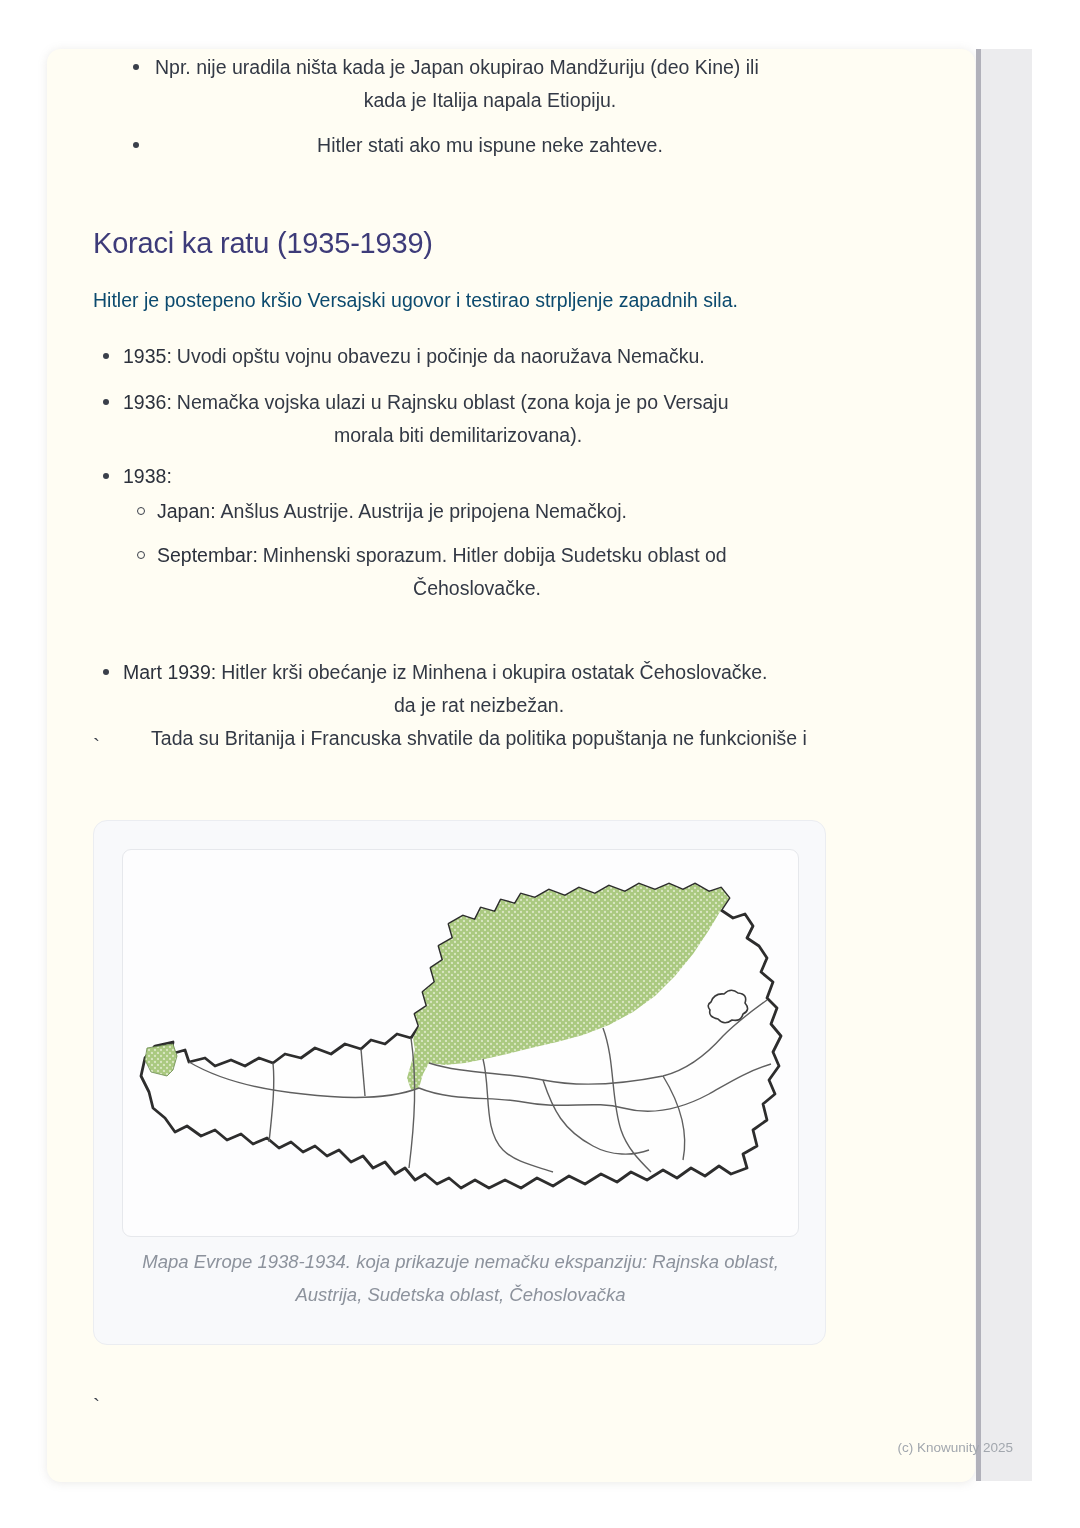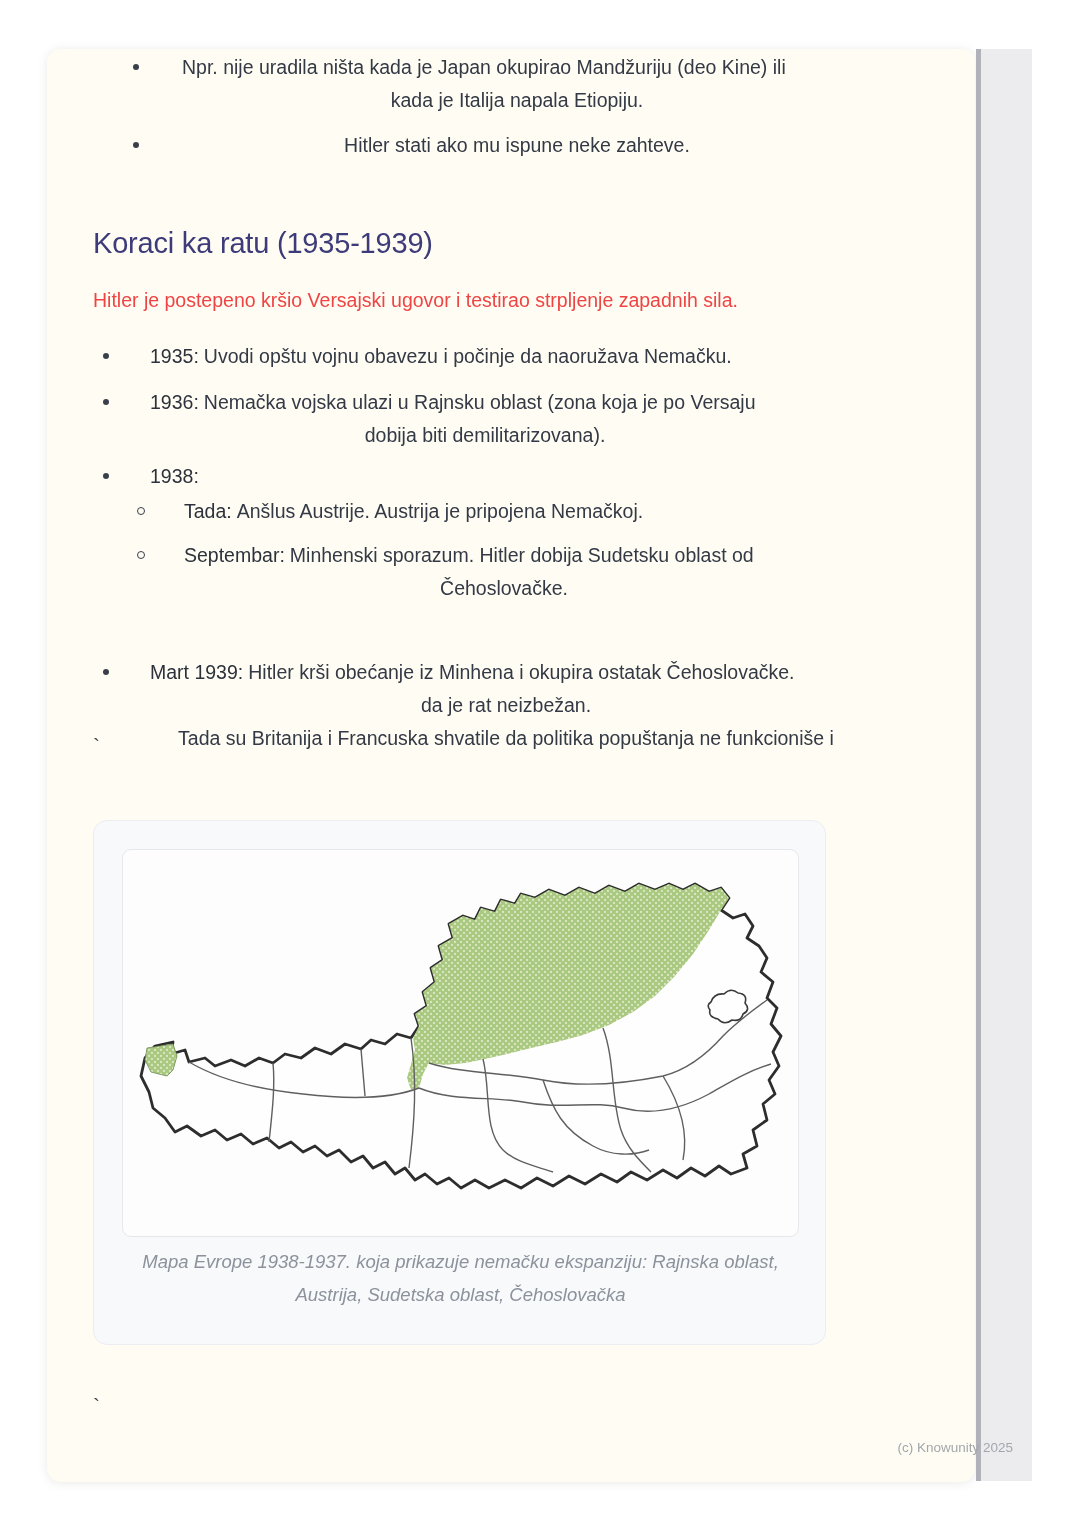--- a/index.html
+++ b/index.html
@@ -6,42 +6,42 @@
   body{
     width:1080px;height:1528px;position:relative;background:#ffffff;
     font-family:"Liberation Sans", sans-serif;color:#333945;overflow:hidden;
   }
   .content-card{
     position:absolute;left:47px;top:49px;width:928px;height:1433px;
     background:#fffdf3;border-radius:14px;
     box-shadow:0 1px 10px rgba(140,135,120,.18);
   }
   
-  .li{position:absolute;display:flex;align-items:flex-start;gap:27px;}
+  .li{position:absolute;display:flex;align-items:flex-start;}
   .li .dotcol{flex:0 0 22px;display:flex;justify-content:flex-start;}
   .dot{width:6px;height:6px;border-radius:50%;background:#3a3f4a;margin-top:13px;}
   .ring{width:6px;height:6px;border-radius:50%;border:1.6px solid #3a3f4a;background:transparent;margin-top:12px;}
   .txt{margin:0;font-size:19.5px;line-height:33px;color:#333945;}
   .txt .lbl{font-weight:400;color:#2c313c;margin-right:5px;}
   .cont{display:block;text-align:center;}
   
   .lvl-intro{left:86px;}
   .lvl-1{left:56px;width:760px;}
   .lvl-1 .dotcol{flex-basis:20px;}
   .lvl-2{left:90px;width:700px;}
   .lvl-2 .dotcol{flex-basis:20px;}
   .w660{width:670px;}
   .w700{width:712px;}
   .w630{width:640px;}
   
   .heading{
     position:absolute;left:46px;top:176px;margin:0;
     font-size:29px;line-height:36px;font-weight:400;color:#3d3b79;letter-spacing:-.2px;
   }
-  .lead{position:absolute;left:46px;top:235px;margin:0;font-size:19.5px;line-height:33px;color:#ef4444;}
+  .lead{position:absolute;left:46px;top:235px;margin:0;font-size:19.5px;line-height:33px;color:#0c4a6e;}
   
   .stray{position:absolute;left:46px;font-size:21px;color:#3a3f4a;}
   .s1{top:685px;}
   .s2{top:1345px;}
   
   .map-card{
     position:absolute;left:46px;top:771px;width:733px;height:525px;margin:0;
     background:#f8f9fb;border:1px solid #ebedf1;border-radius:14px;box-sizing:border-box;
   }
   .map-panel{
@@ -101,38 +101,38 @@
     <p class="txt">
       <span class="lbl">1935:</span><span>Uvodi opštu vojnu obavezu i počinje da naoružava Nemačku.</span>
     </p>
   </div>
   <div class="li lvl-1" style="top:337px">
     <span class="dotcol">
         <span class="dot"></span>
       </span>
     <p class="txt w660">
       <span class="lbl">1936:</span><span>Nemačka vojska ulazi u Rajnsku oblast (zona koja je po Versaju</span>
-      <span class="cont">dobija biti demilitarizovana).</span>
+      <span class="cont">morala biti demilitarizovana).</span>
     </p>
   </div>
   <div class="li lvl-1" style="top:411px">
     <span class="dotcol">
         <span class="dot"></span>
       </span>
     <p class="txt">
       <span class="lbl">1938:</span>
     </p>
   </div>
 
   <div class="li lvl-2" style="top:446px">
     <span class="dotcol">
         <span class="ring"></span>
       </span>
     <p class="txt">
-      <span class="lbl">Tada:</span><span>Anšlus Austrije. Austrija je pripojena Nemačkoj.</span>
+      <span class="lbl">Japan:</span><span>Anšlus Austrije. Austrija je pripojena Nemačkoj.</span>
     </p>
   </div>
   <div class="li lvl-2" style="top:490px">
     <span class="dotcol">
         <span class="ring"></span>
       </span>
     <p class="txt w630">
       <span class="lbl">Septembar:</span><span>Minhenski sporazum. Hitler dobija Sudetsku oblast od</span>
       <span class="cont">Čehoslovačke.</span>
     </p>
@@ -197,21 +197,21 @@
           <path d="M 480 178 C 492 210 488 250 498 280 C 504 298 516 310 528 322"></path>
           <path d="M 540 226 C 556 252 566 280 560 310"></path>
           <path d="M 420 230 C 430 260 440 280 470 296 C 488 306 510 306 526 300"></path>
         </g>
 
         <path fill="#fefefe" stroke="#3a3a3a" stroke-width="1.6" stroke-linejoin="round" d="
           M 588 152 q 3 -9 13 -8 q 7 -7 14 -1 q 10 1 7 10 q 6 7 -2 11 q -2 8 -11 6 q -8 6 -14 -1 q -10 -2 -8 -9 q -4 -5 1 -8 Z"></path>
       </svg>
     </div>
     <figcaption class="caption">
-      <span class="capline">Mapa Evrope 1938-1937. koja prikazuje nemačku ekspanziju: Rajnska oblast,</span>
+      <span class="capline">Mapa Evrope 1938-1934. koja prikazuje nemačku ekspanziju: Rajnska oblast,</span>
       <span class="capline">Austrija, Sudetska oblast, Čehoslovačka</span>
     </figcaption>
   </figure>
 
   <span class="stray s2">`</span>
 </div>
 
 <div class="side-panel">
   <div class="side-strip"></div>
 </div>

